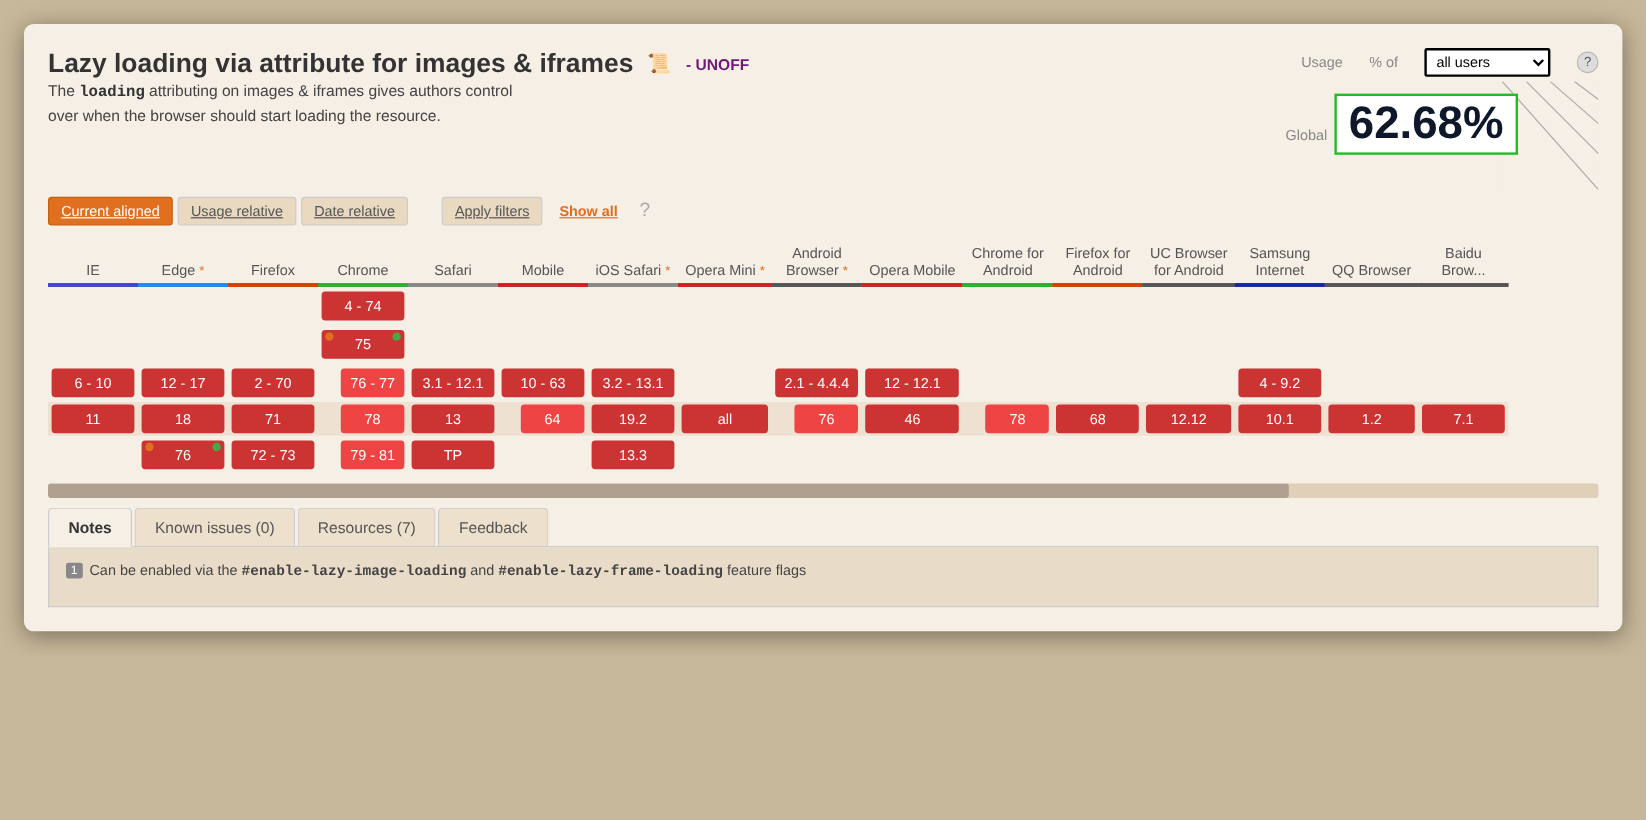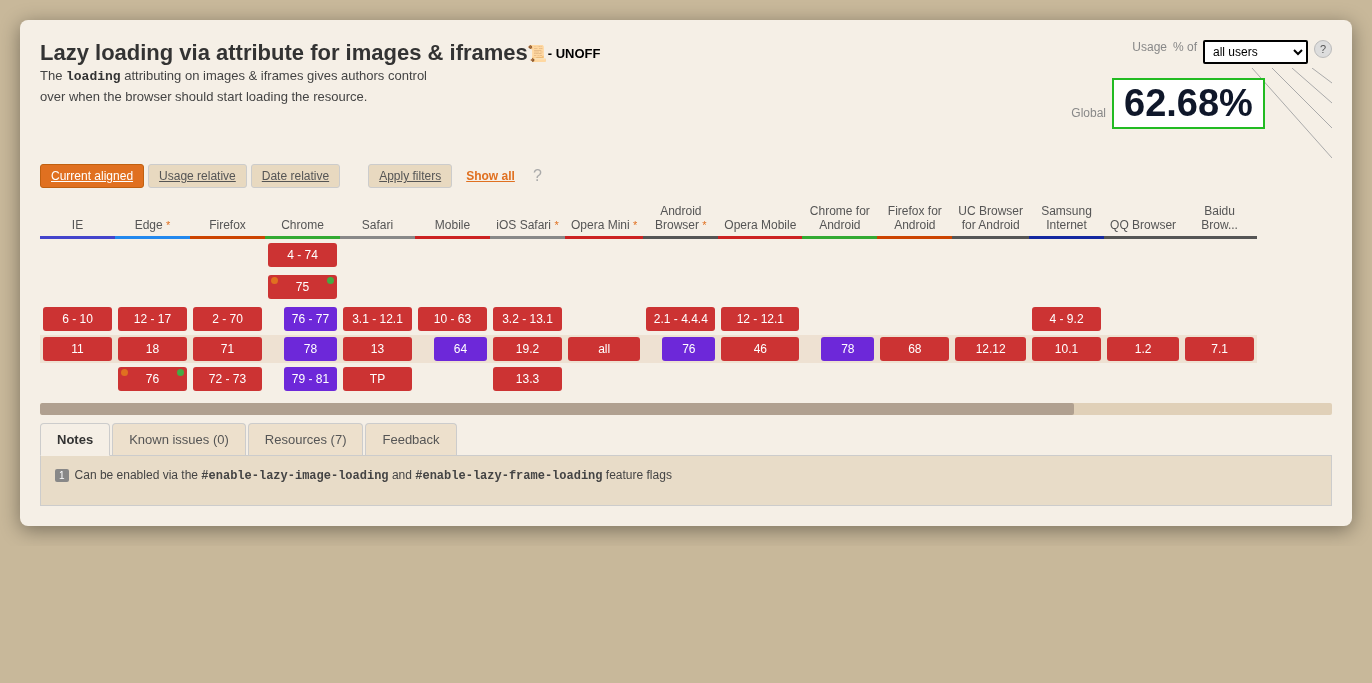--- a/index.html
+++ b/index.html
@@ -14,33 +14,33 @@
       border-radius: 8px;
       padding: 20px 20px 20px 20px;
       box-shadow: 0 4px 20px rgba(0,0,0,0.4);
       max-width: 1340px;
       margin: 0 auto;
       overflow: hidden;
     }
     .title-left {
       display: flex;
       align-items: center;
-      gap: 0;
+      gap: 12px;
     }
     .page-title {
       font-size: 22px;
       font-weight: bold;
       color: #333;
     }
     .doc-icon {
       color: #888;
       font-size: 16px;
     }
     .unoff-badge {
-      color: #000000;
+      color: #701a75;
       font-size: 13px;
       font-weight: bold;
     }
     .user-select {
       border: 2px solid #000000;
       background: #fff;
       padding: 2px 4px;
       font-size: 12px;
       cursor: pointer;
       border-radius: 2px;
@@ -143,21 +143,21 @@
       min-width: 75px;
     }
     .cell-no {
       background: #cc3333;
       color: white;
       border-radius: 3px;
       padding: 5px 4px;
       display: block;
     }
     .cell-yes {
-      background: #6d28d9;
+      background: #ef4444;
       color: white;
       border-radius: 3px;
       padding: 5px 4px;
       display: block;
       margin-left: 16px;
     }
     .cell-empty {
       background: transparent;
       display: block;
       height: 28px;
@@ -232,22 +232,22 @@
     }
     .title-col {
       flex: 1;
     }
     .stats-col {
       min-width: 240px;
       text-align: right;
     }
     .stats-top {
       display: flex;
-      align-items: flex-start;
-      gap: 6px;
+      align-items: center;
+      gap: 22px;
       justify-content: flex-end;
       font-size: 12px;
       color: #888;
       margin-bottom: 4px;
     }
     .stats-global-row {
       display: flex;
       align-items: center;
       gap: 6px;
       justify-content: flex-start;

